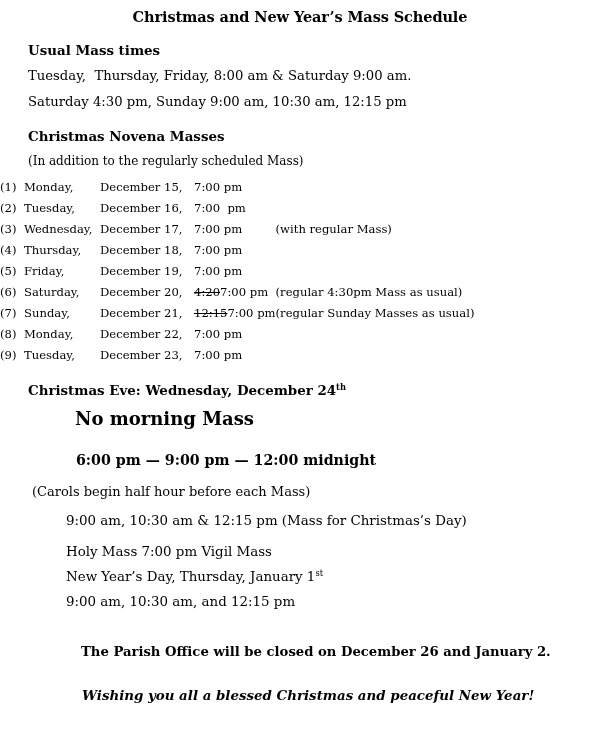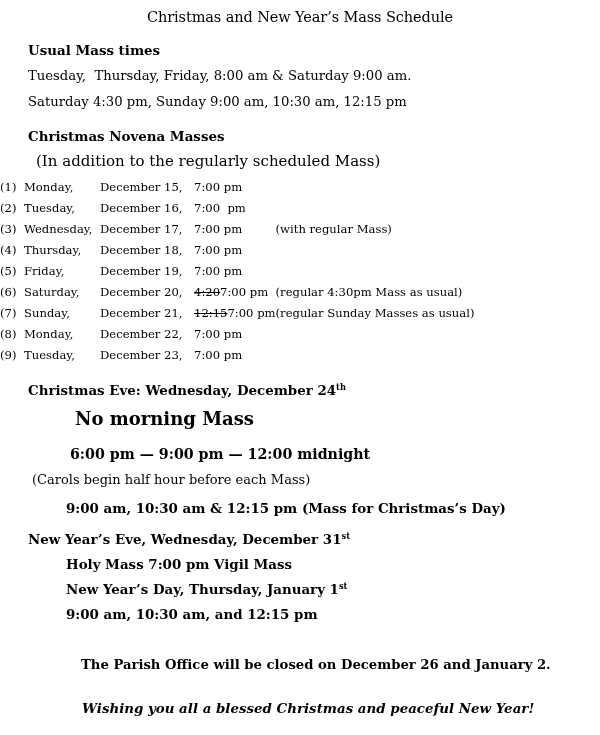--- a/index.html
+++ b/index.html
@@ -17,21 +17,21 @@
   .page {
     position: relative;
     width: 600px;
     height: 735px;
     padding: 0;
   }
 
   
   .doc-title {
     text-align: center;
-    font-weight: normal;
+    font-weight: bold;
     font-size: 14.5px;
     letter-spacing: -0.1px;
     margin: 0;
     padding-top: 8px;
     padding-bottom: 0;
     line-height: 1.3;
   }
 
   
   .line {
@@ -44,23 +44,23 @@
   }
   .sect-head {
     font-weight: bold;
     font-size: 13.4px;
     line-height: 26px;
     padding-left: 28px;
     margin: 0;
     white-space: pre;
   }
   .sub-note {
-    font-size: 15px;
+    font-size: 12px;
     line-height: 24px;
-    padding-left: 36px;
+    padding-left: 28px;
     margin: 0;
     white-space: pre;
   }
 
   .spacer-6 { height: 6px; }
   .spacer-4 { height: 4px; }
   .spacer-8 { height: 8px; }
   .spacer-10 { height: 10px; }
   .spacer-12 { height: 12px; }
 
@@ -103,33 +103,33 @@
     font-size: 18px;
     line-height: 24px;
     margin: 0;
     white-space: pre;
   }
   .times-big {
     padding-left: 70px;
     font-weight: bold;
     font-size: 14.2px;
     line-height: 26px;
-    margin: 0;
+    margin: 6px;
     white-space: pre;
   }
   .carols {
     padding-left: 32px;
     font-size: 13px;
     line-height: 25px;
     margin: 0;
     white-space: pre;
   }
   .ind-2 {
     padding-left: 66px;
-    font-weight: bold;
+    font-weight: normal;
     font-size: 13.4px;
     line-height: 25px;
     margin: 0;
     white-space: pre;
   }
   .parish {
     padding-left: 68px;
     font-weight: bold;
     font-size: 13.2px;
     line-height: 25px;
@@ -247,21 +247,20 @@
   <div class="spacer-10"></div>
   <div class="times-big">6:00 pm — 9:00 pm — 12:00 midnight</div>
   <div class="carols">(Carols begin half hour before each Mass)</div>
 
   <div class="spacer-4"></div>
 
   <div class="ind-2">9:00 am, 10:30 am &amp; 12:15 pm (Mass for Christmas’s Day)</div>
 
   <div class="spacer-6"></div>
 
-  <div class="head-major"><span>New Year’s Eve, Wednesday, December 31</span><sup class="ord">st</sup></div>
   <div class="ind-2">Holy Mass 7:00 pm Vigil Mass</div>
   <div class="ind-2"><span>New Year’s Day, Thursday, January 1</span><sup class="ord">st</sup></div>
   <div class="ind-2">9:00 am, 10:30 am, and 12:15 pm</div>
 
   <div class="spacer-12"></div>
 
   <div class="parish">The Parish Office will be closed on December 26 and January 2.</div>
   <div class="spacer-6"></div>
   <div class="closing">Wishing you all a blessed Christmas and peaceful New Year!</div>
 

